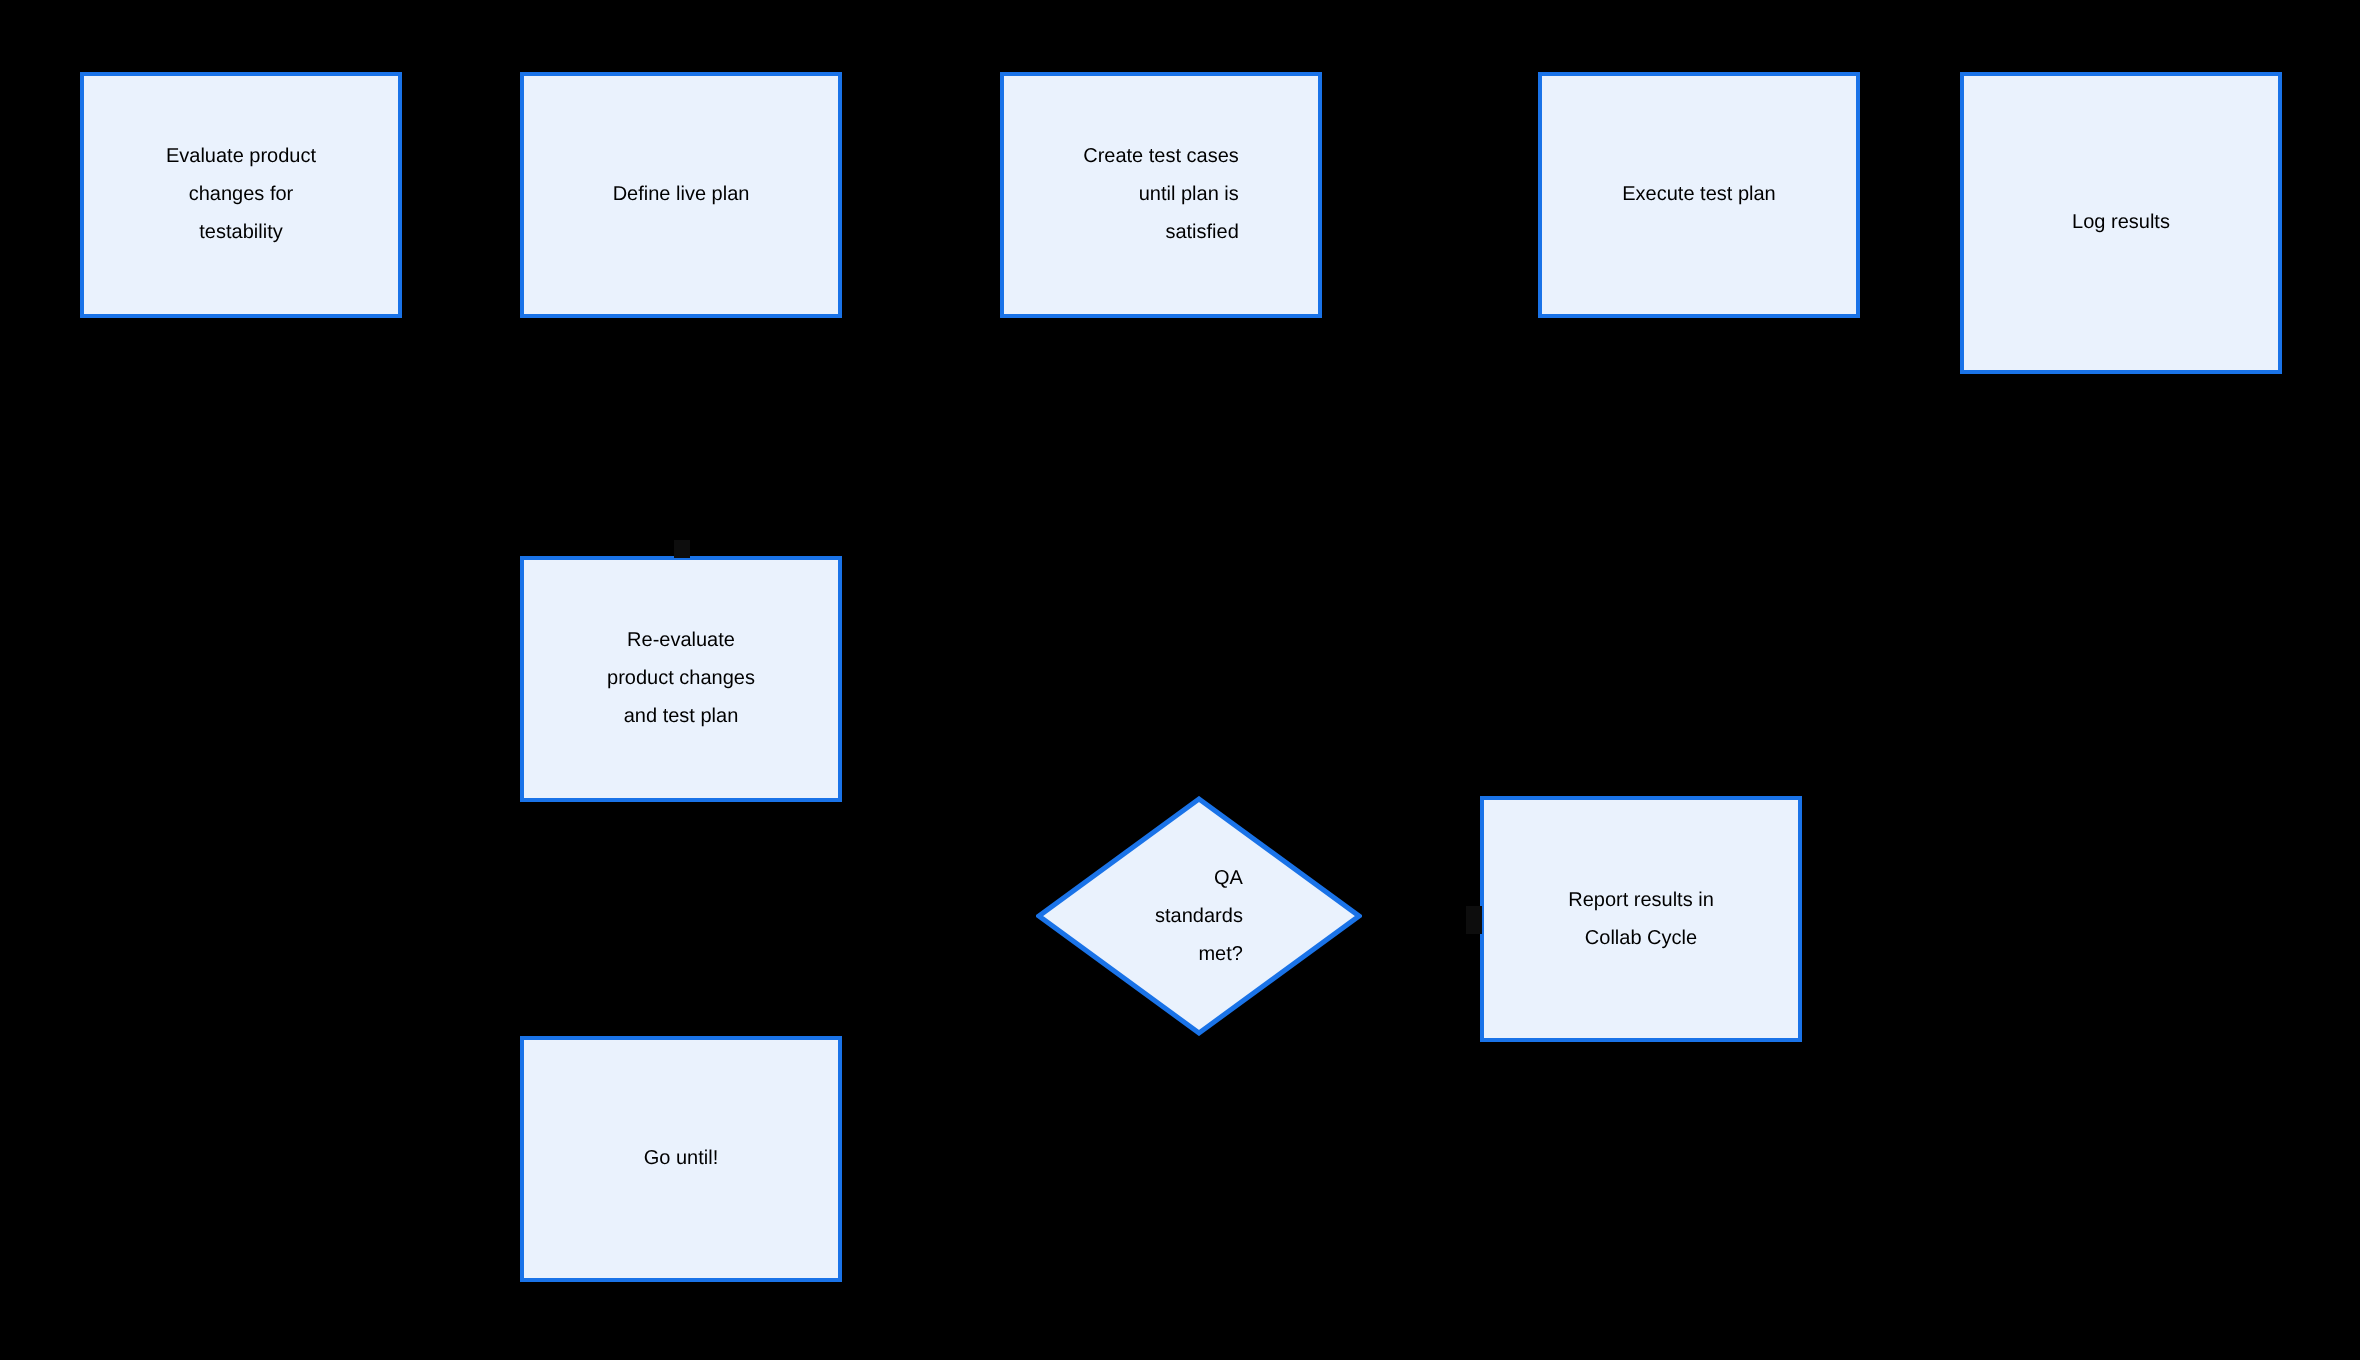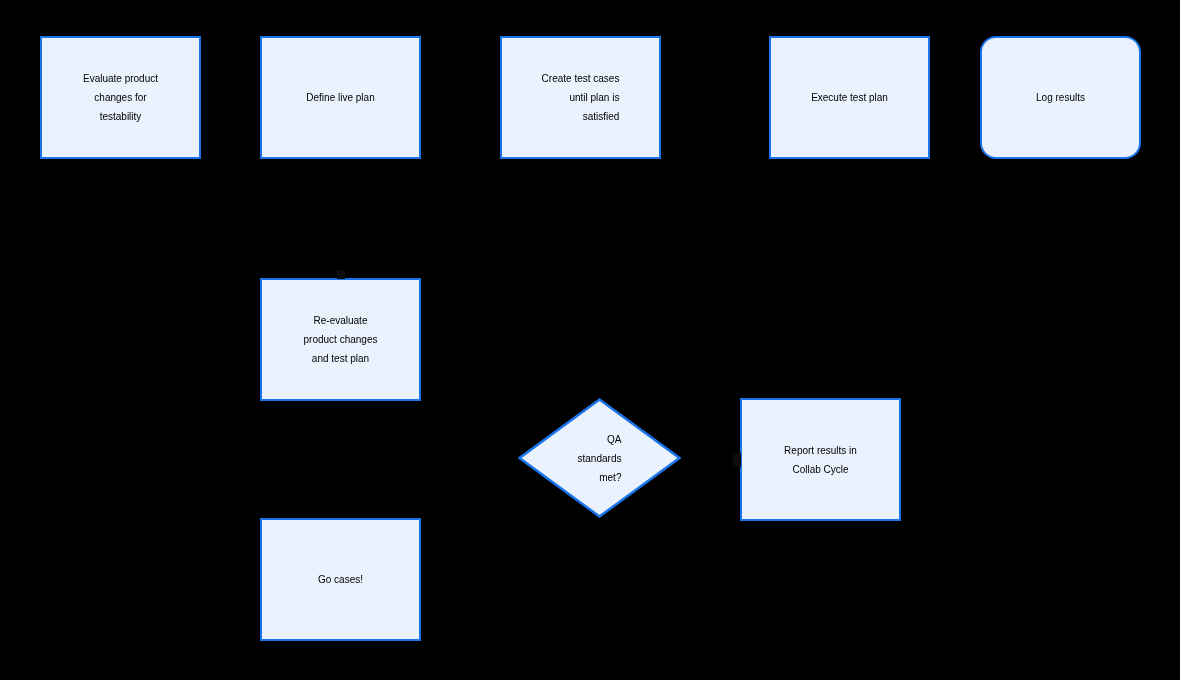--- a/index.html
+++ b/index.html
@@ -75,38 +75,38 @@
       <span class="label">Define live plan</span>
     </div>
     <div class="node process" style="left: 500px; top: 36px; width: 161px; height: 123px; text-align: right;">
       <span class="label">Create test cases
 until plan is
 satisfied</span>
     </div>
     <div class="node process" style="left: 740px; top: 36px; width: 161px; height: 123px; margin-left: 29px;">
       <span class="label">Execute test plan</span>
     </div>
-    <div class="node process" style="left: 980px; top: 36px; width: 161px; height: 123px; border-radius: 16px;">
+    <div class="node process" style="left: 980px; top: 36px; width: 161px; height: 151px;">
       <span class="label">Log results</span>
     </div>
     <div class="node process" style="left: 260px; top: 278px; width: 161px; height: 123px;">
       <span class="label">Re-evaluate
 product changes
 and test plan</span>
     </div>
     <div class="node decision" style="left: 518px; top: 398px; width: 163px; height: 120px; text-align: right;">
       <svg class="diamond-svg" viewBox="0 0 163 120" preserveAspectRatio="none">
         <polygon points="81.5,1.5 161.5,60 81.5,118.5 1.5,60" fill="#eaf2fd" stroke="#1a73e8" stroke-width="2.5" stroke-linejoin="miter"></polygon>
       </svg>
       <span class="label">QA
 standards
 met?</span>
     </div>
     <div class="node process" style="left: 740px; top: 398px; width: 161px; height: 123px;">
       <span class="label">Report results in
 Collab Cycle</span>
     </div>
     <div class="node process" style="left: 260px; top: 518px; width: 161px; height: 123px;">
-      <span class="label">Go cases!</span>
+      <span class="label">Go until!</span>
     </div>
     <div class="arrow-stub" style="left: 337px; top: 270px; width: 8px; height: 9px;"></div>
     <div class="arrow-stub" style="left: 733px; top: 453px; width: 8px; height: 14px;"></div>
   </div>
 
 </body></html>

